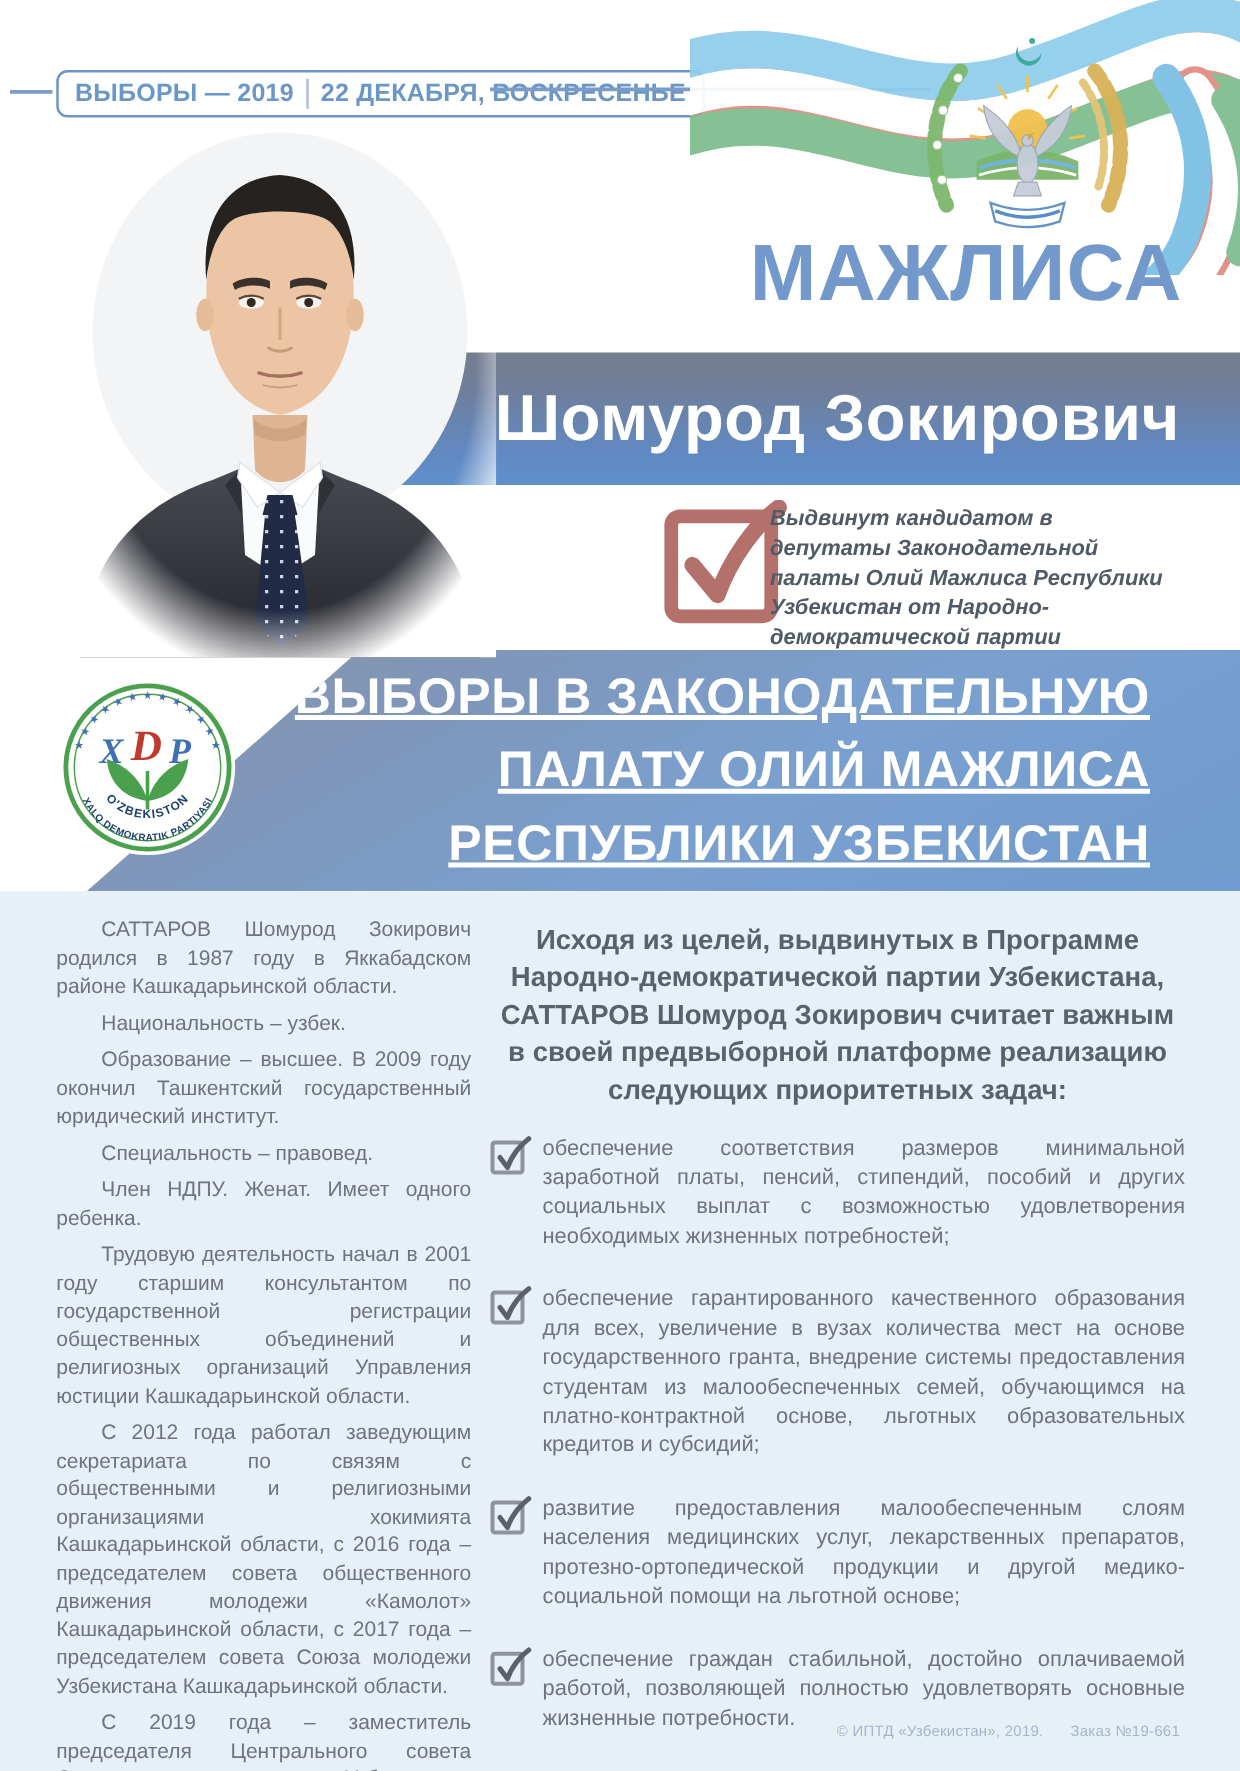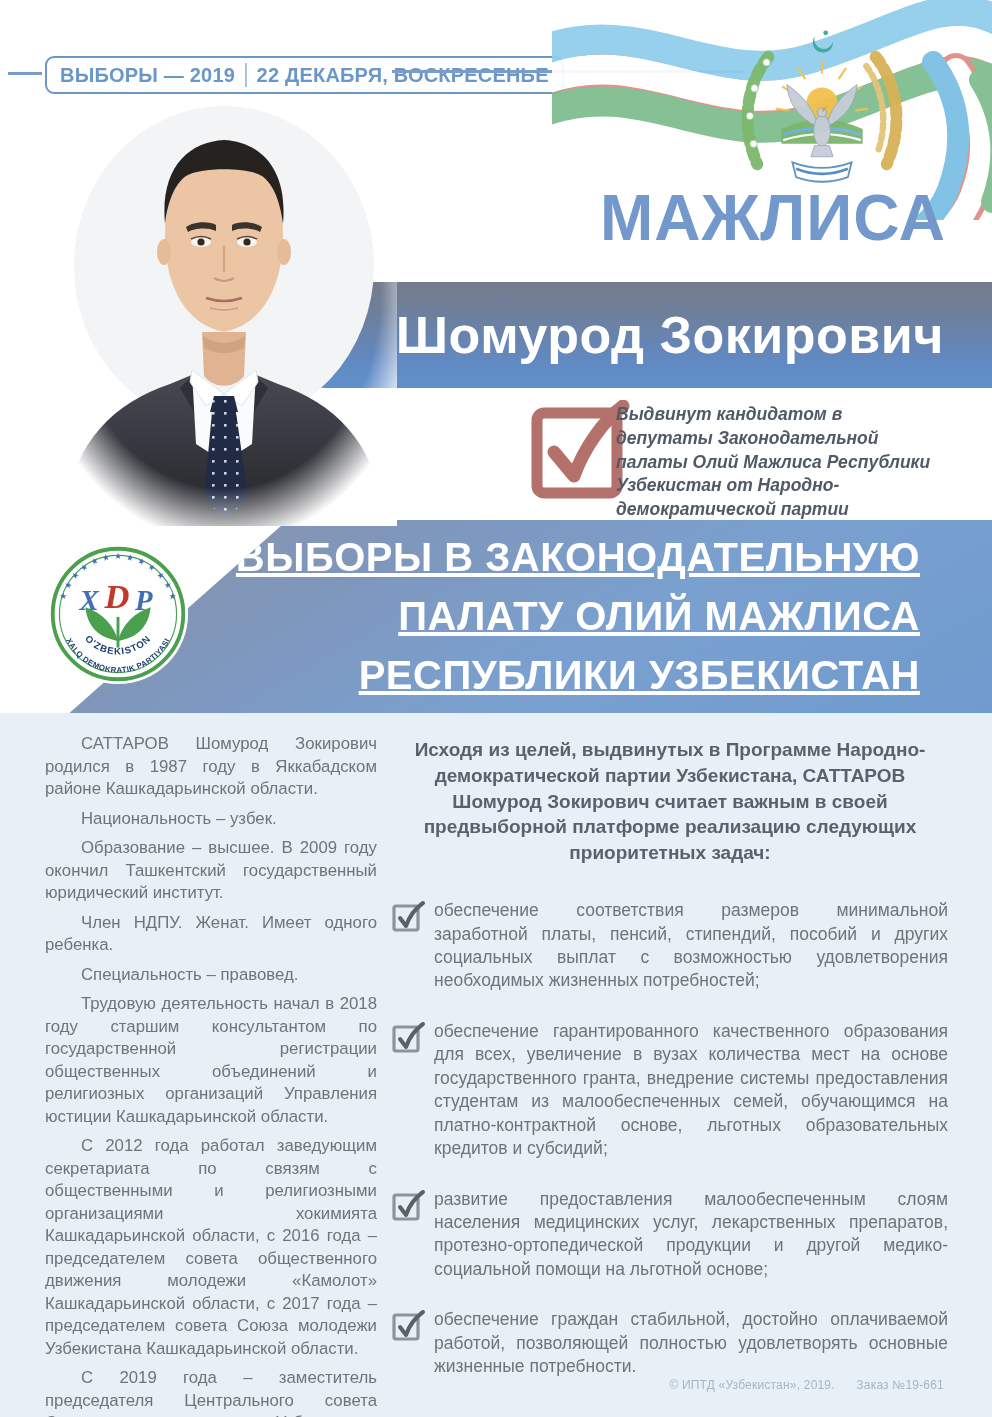--- a/index.html
+++ b/index.html
@@ -74,21 +74,21 @@
   
   .body-bg{position:absolute;left:0;right:0;top:713px;bottom:0;background:#e8f0f7;}
   .bio-col{
     position:absolute;left:45px;top:733px;width:332px;
     color:#6d747b;font-size:16.8px;line-height:1.34;text-align:justify;
   }
   .bio-col p{margin:0 0 7px 0;text-indent:36px;}
   .platform-col{position:absolute;left:392px;top:737px;width:556px;color:#6d747b;}
   .platform-intro{
     font-weight:bold;text-align:center;color:#59626b;
-    font-size:19px;line-height:1.36;margin:0 6px 33px 6px;
+    font-size:22px;line-height:1.36;margin:0 6px 20px 6px;
   }
   .p-item{position:relative;padding-left:42px;margin-bottom:27px;}
   .p-item .check{position:absolute;left:0;top:1px;width:34px;height:34px;}
   .p-item .txt{font-size:17.5px;line-height:1.34;text-align:justify;}
   
   .footer{
     position:absolute;right:48px;top:1378px;
     font-size:12px;color:#a3b6c7;letter-spacing:.2px;
   }
   .footer span{margin-left:18px;}
@@ -286,23 +286,23 @@
     <div class="bline">ПАЛАТУ ОЛИЙ МАЖЛИСА</div>
     <div class="bline">РЕСПУБЛИКИ УЗБЕКИСТАН</div>
   </div>
 
   <div class="body-bg"></div>
 
   <div class="bio-col">
     <p>САТТАРОВ Шомурод Зокирович родился в 1987 году в Яккабадском районе Кашкадарьинской области.</p>
     <p>Национальность – узбек.</p>
     <p>Образование – высшее. В 2009 году окончил Ташкентский государственный юридический институт.</p>
+    <p>Специальность – правовед.</p>
     <p>Член НДПУ. Женат. Имеет одного ребенка.</p>
-    <p>Специальность – правовед.</p>
-    <p>Трудовую деятельность начал в 2018 году старшим консультантом по государственной регистрации общественных объединений и религиозных организаций Управления юстиции Кашкадарьинской области.</p>
+    <p>Трудовую деятельность начал в 2001 году старшим консультантом по государственной регистрации общественных объединений и религиозных организаций Управления юстиции Кашкадарьинской области.</p>
     <p>С 2012 года работал заведующим секретариата по связям с общественными и религиозными организациями хокимията Кашкадарьинской области, с 2016 года – председателем совета общественного движения молодежи «Камолот» Кашкадарьинской области, с 2017 года – председателем совета Союза молодежи Узбекистана Кашкадарьинской области.</p>
     <p>С 2019 года – заместитель председателя Центрального совета Союза молодежи Узбекистана, руководитель организационно-кадрового комплекса.</p>
   </div>
 
   <div class="platform-col">
     <p class="platform-intro">Исходя из целей, выдвинутых в Программе Народно-демократической партии Узбекистана, САТТАРОВ Шомурод Зокирович считает важным в своей предвыборной платформе реализацию следующих приоритетных задач:</p>
 
     <div class="p-item">
       <svg class="check" viewBox="0 0 34 34" aria-hidden="true">
         <rect x="2" y="6" width="24" height="24" rx="2" fill="none" stroke="#8d939b" stroke-width="3.2"></rect>

